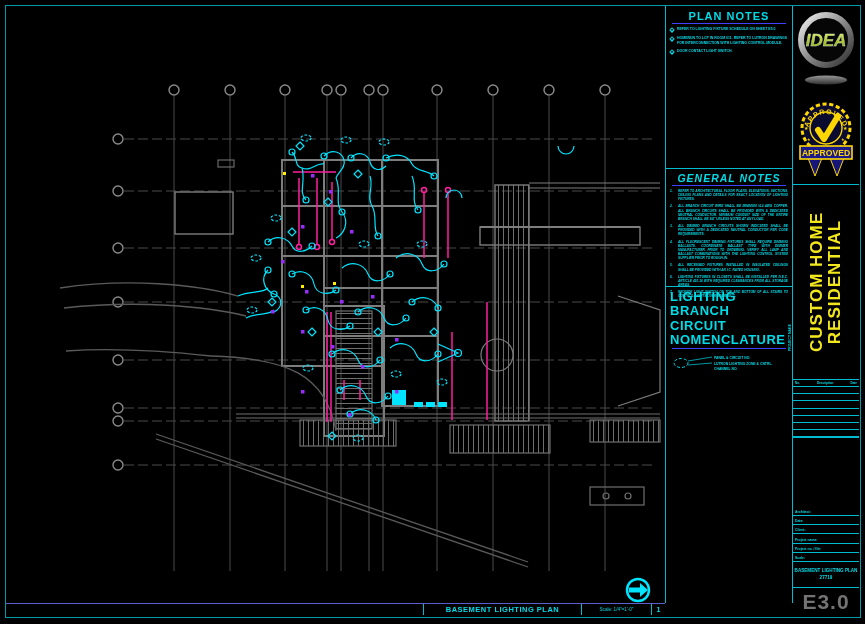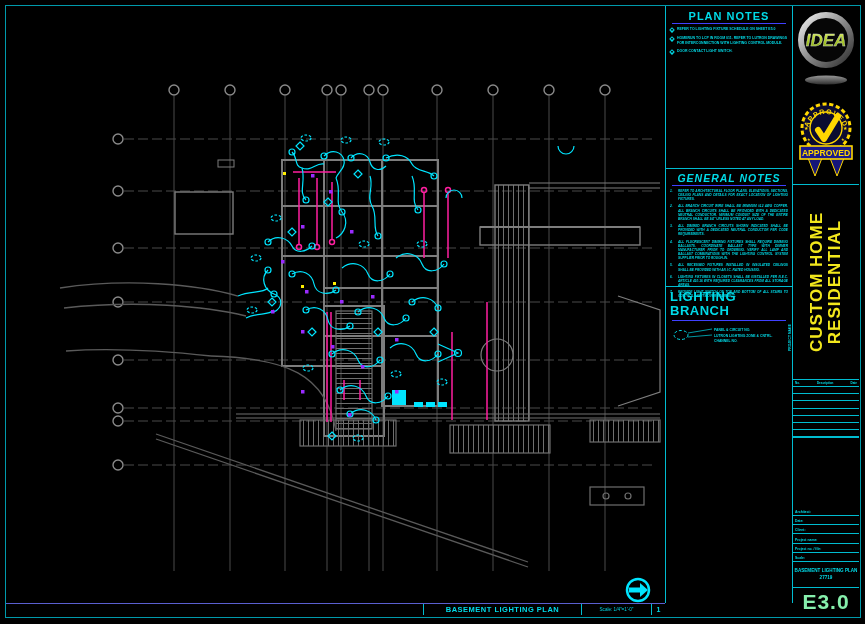--- a/index.html
+++ b/index.html
@@ -62,21 +62,21 @@
              align-items:center; padding:0 2px; color:#00dbe8; font-size:3px; font-weight:bold; }
   .rev-row:last-child { border-bottom:1px solid #00bcd0; }
   #blank-box { height:78px; }
   #arch-label { position:absolute; left:2px; bottom:1px; color:#00dbe8; font-size:3.4px; font-weight:bold; }
   #fields { height:46px; display:flex; flex-direction:column; }
   .f-row { flex:1; border-bottom:1px solid #00bcd0; color:#00dbe8; font-size:3.4px; font-weight:bold;
            display:flex; align-items:flex-end; padding:0 2px 1px 2px; }
   #name-box { height:26px; display:flex; flex-direction:column; align-items:center; justify-content:center;
               color:#00dbe8; font-weight:bold; font-size:4.6px; text-align:center; line-height:1.4; }
   #num-box { height:28px; display:flex; align-items:center; justify-content:center;
-             color:#86efac; font-weight:bold; font-size:21px; letter-spacing:1px; border-bottom:none; }
+             color:#737373; font-weight:bold; font-size:21px; letter-spacing:1px; border-bottom:none; }
 </style>
 </head>
 <body>
 
 <div id="sheet">
   <div id="border"></div>
 
   <svg id="draw" viewBox="0 0 659 597" xmlns="http://www.w3.org/2000/svg">
     <defs>
       <pattern id="hatchV" width="5" height="6" patternUnits="userSpaceOnUse">
@@ -376,20 +376,21 @@
       <div class="gn-item">
           <span class="gn-num">7.</span>
           <span>PROVIDE LIGHT SWITCH ON TOP AND BOTTOM OF ALL STAIRS TO CONTROL LIGHTS OVER STAIRWELL.</span>
         </div>
     </div>
 
     <div class="sep" style="top:280px"></div>
 
     <div id="nomen">
       <div class="sec-title">LIGHTING BRANCH</div>
+      <div class="sec-title">CIRCUIT NOMENCLATURE</div>
       <div class="blue-rule"></div>
       <svg width="120" height="26" viewBox="0 0 120 26">
         <ellipse cx="11" cy="11" rx="7" ry="4.5" fill="none" stroke="#00d9e6" stroke-width="1" stroke-dasharray="3 2"></ellipse>
         <line x1="18" y1="9" x2="42" y2="5" stroke="#00d9e6" stroke-width="0.7"></line>
         <line x1="18" y1="13" x2="42" y2="11" stroke="#00d9e6" stroke-width="0.7"></line>
         <text x="44" y="7" font-size="3.4" fill="#00d9e6" font-weight="bold">PANEL &amp; CIRCUIT NO.</text>
         <text x="44" y="13" font-size="3.4" fill="#00d9e6" font-weight="bold">LUTRON LIGHTING ZONE &amp; CNTRL.</text>
         <text x="44" y="18" font-size="3.4" fill="#00d9e6" font-weight="bold">CHANNEL NO.</text>
       </svg>
     </div>

